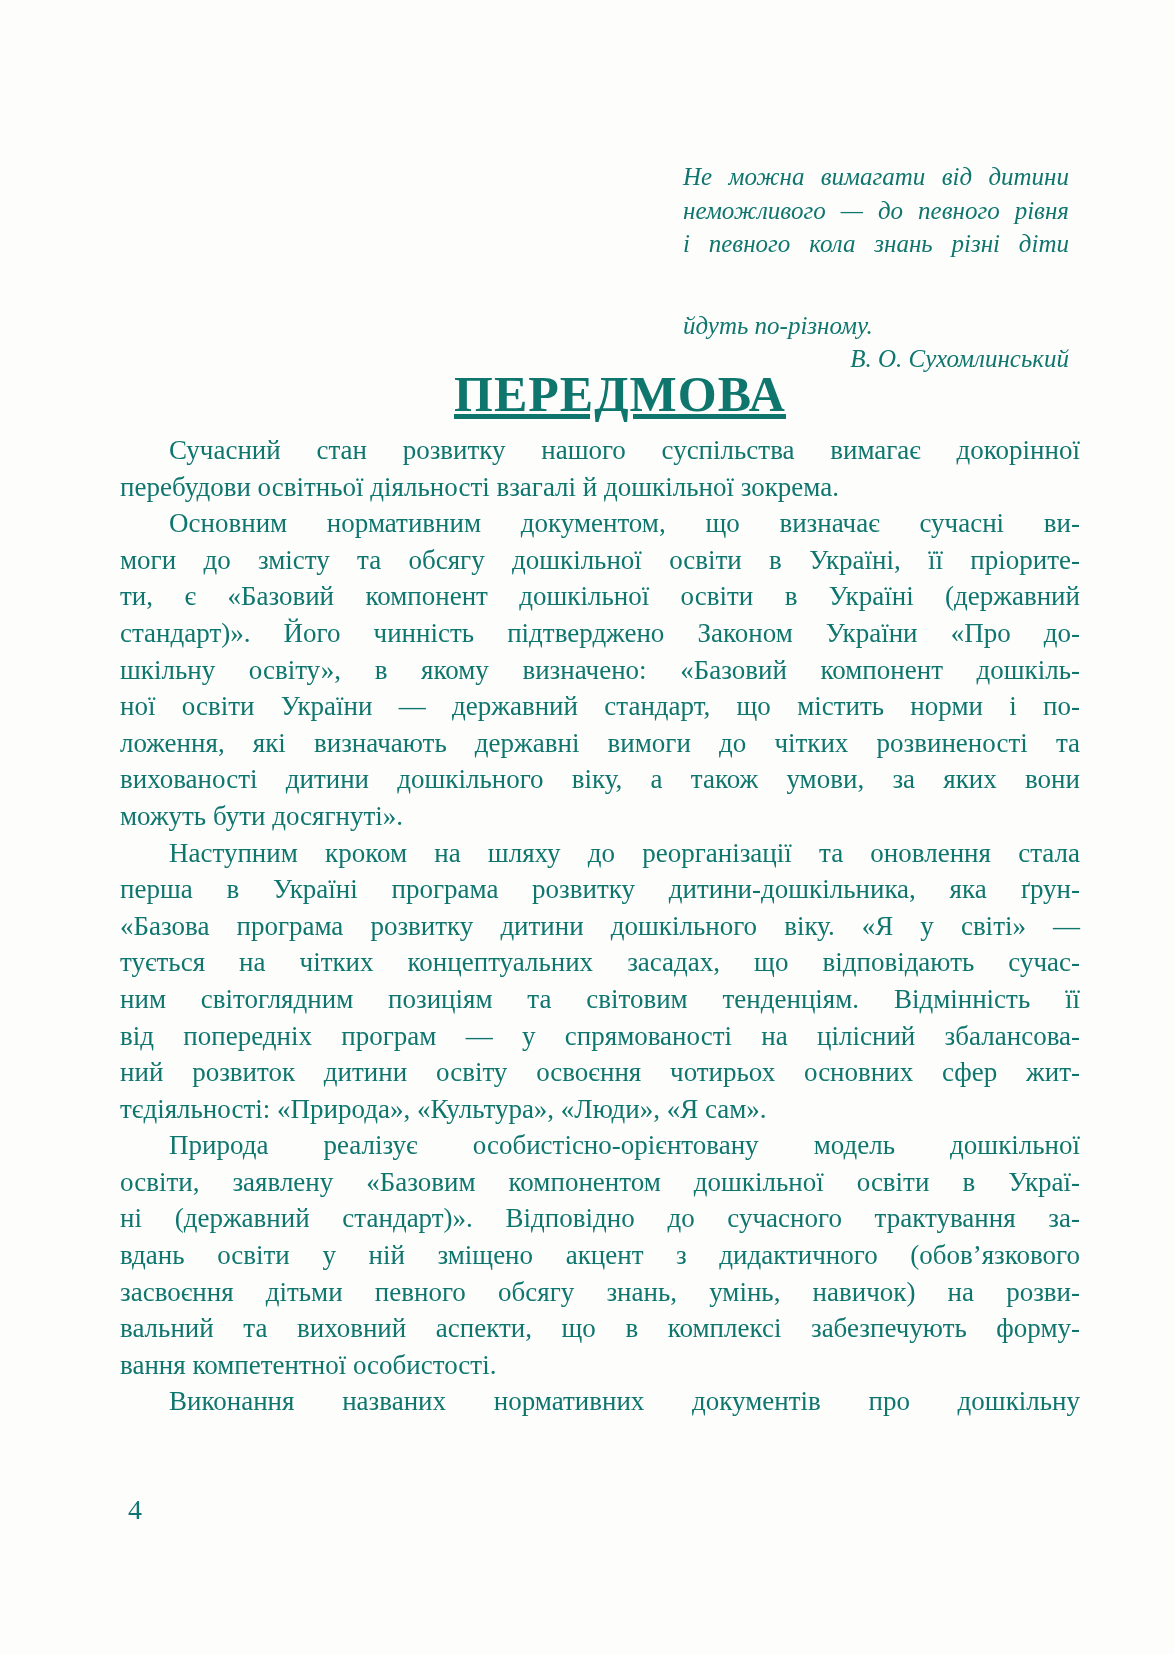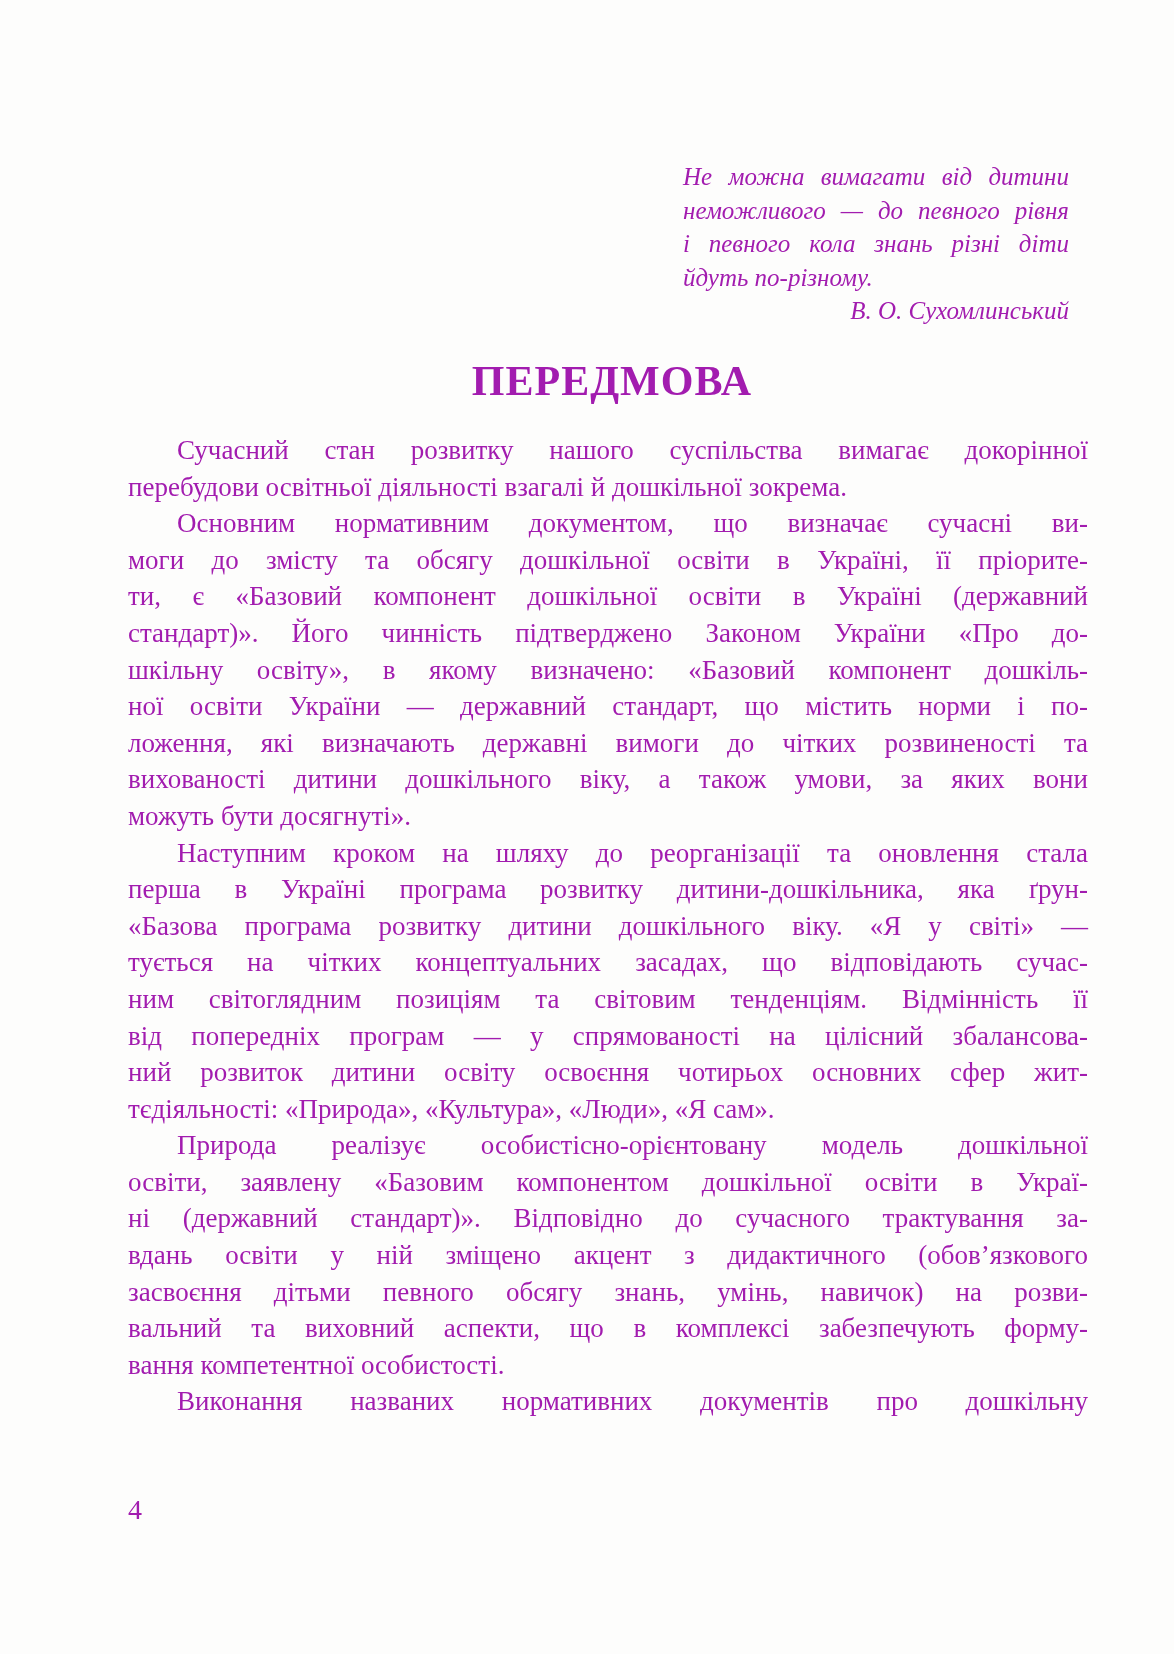--- a/index.html
+++ b/index.html
@@ -6,59 +6,61 @@
     margin: 0;
     padding: 0;
     background: #ffffff;
   }
   .page {
     position: relative;
     width: 1174px;
     height: 1654px;
     background: #fdfdfc;
     font-family: "Liberation Serif", serif;
-    color: #a21caf;
+    color: #0f766e;
     overflow: hidden;
   }
   .epigraph {
     position: absolute;
     left: 683px;
     top: 160px;
     width: 386px;
     font-style: italic;
     font-size: 25px;
     line-height: 33.5px;
   }
   .ep-line {
     text-align: justify;
     text-align-last: justify;
   }
   .ep-line.ep-short {
     text-align: center;
     text-align-last: left;
+    margin-top: 48px;
   }
   .ep-attr {
     text-align: left;
     text-align-last: right;
   }
   .title {
     position: absolute;
     left: 128px;
     top: 353px;
     width: 960px;
-    margin: 4px;
+    margin: 12px;
     text-align: center;
-    font-size: 42px;
+    font-size: 50px;
     font-weight: bold;
     letter-spacing: 1px;
     font-family: "Liberation Serif", serif;
+    text-decoration: underline;
   }
   .body-text {
     position: absolute;
-    left: 128px;
+    left: 120px;
     top: 432px;
     width: 960px;
     font-size: 27px;
     line-height: 36.6px;
   }
   .line {
     text-align: justify;
     text-align-last: justify;
     white-space: normal;
   }

